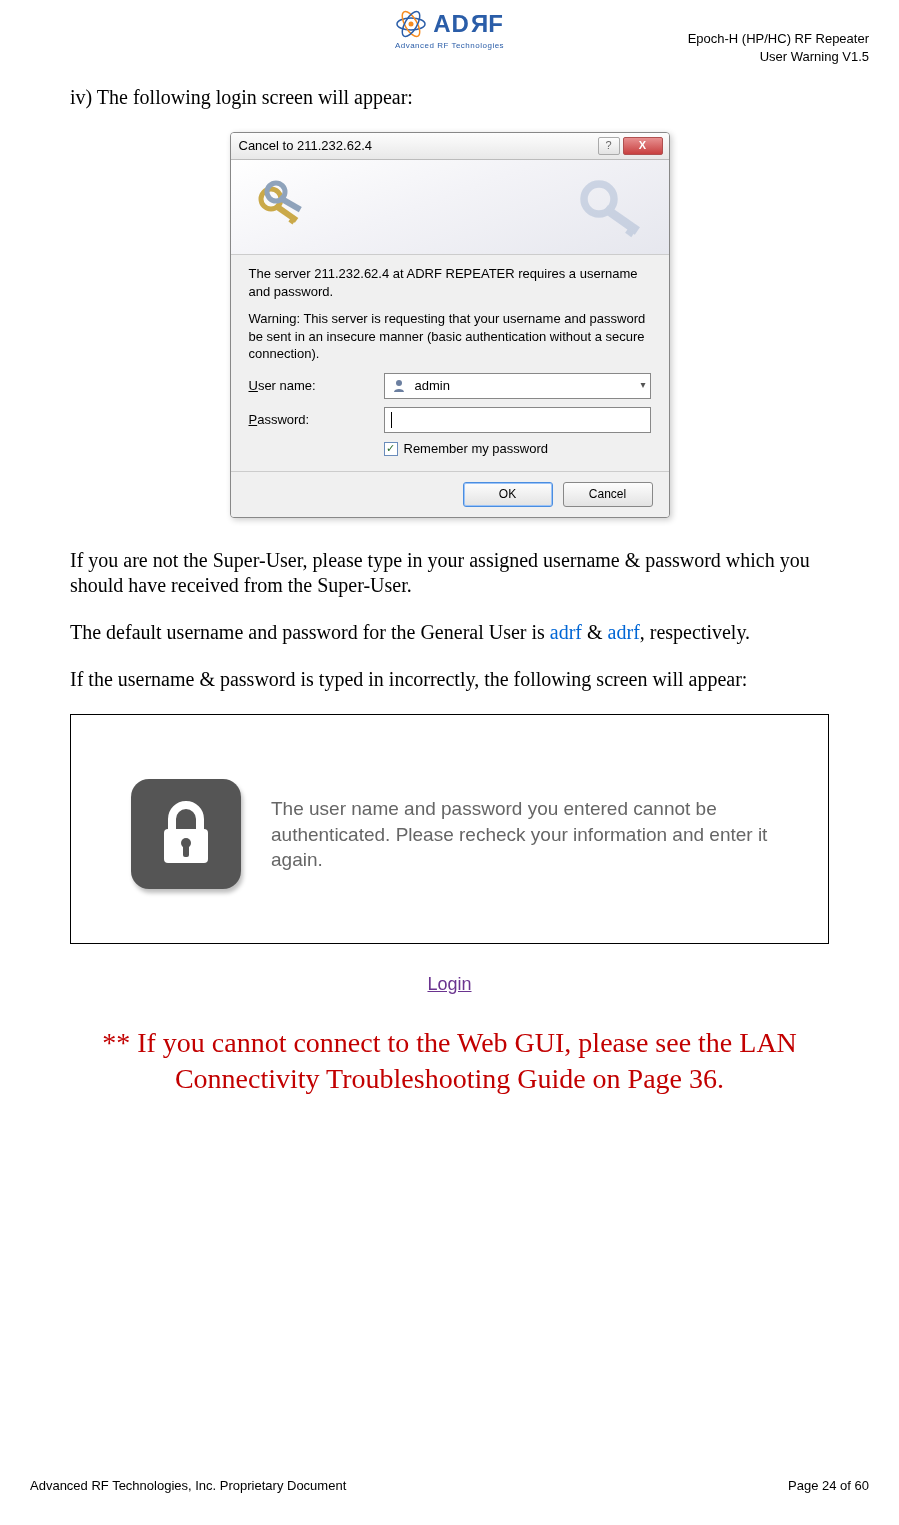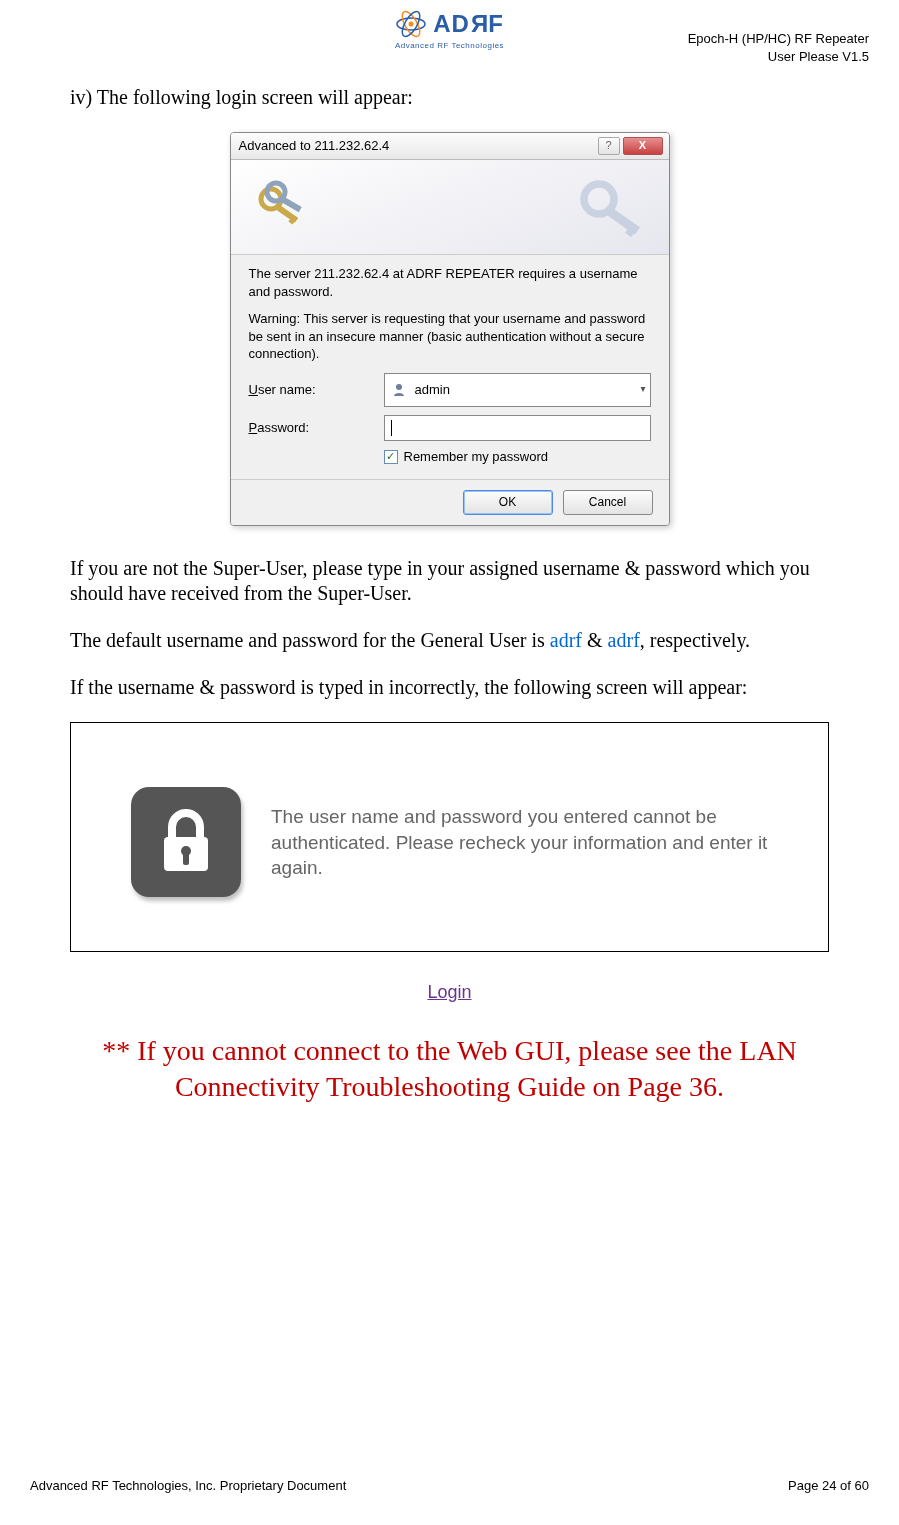--- a/index.html
+++ b/index.html
@@ -123,21 +123,21 @@
     opacity: 0.35;
   }
   .key-icon svg { display:block; }
   .dialog-body { padding: 10px 18px 14px 18px; }
   .msg { color: #000; margin-bottom: 10px; line-height: 1.35; }
   .form-row { display: flex; align-items: center; margin-bottom: 8px; }
   .form-label { width: 135px; }
   .form-label .accel { text-decoration: underline; }
   .combo {
     flex: 1;
-    height: 34px;
+    height: 26px;
     border: 1px solid #888;
     background: #fff;
     display: flex;
     align-items: center;
     padding: 0 6px;
     position: relative;
   }
   .combo .mini-icon { width:16px;height:16px; margin-right:8px; display:flex;align-items:center;justify-content:center; }
   .combo .drop { position:absolute; right:4px; color:#555; font-size:10px; }
   .pw-input {
@@ -238,30 +238,30 @@
       </span>
       <span class="logo-text">
         <span>AD</span><span class="r-rev">R</span><span>F</span>
       </span>
     </div>
     <div class="logo-sub">Advanced RF Technologies</div>
   </div>
 
   <div class="header-right">
     <div>Epoch-H (HP/HC) RF Repeater</div>
-    <div>User Please V1.5</div>
+    <div>User Warning V1.5</div>
   </div>
 
   <div class="body-text">
     <p>iv) The following login screen will appear:</p>
 
     <div class="dialog-container">
       <div class="dialog">
         <div class="titlebar">
-          <span class="titlebar-text">Advanced to 211.232.62.4</span>
+          <span class="titlebar-text">Cancel to 211.232.62.4</span>
           <div class="titlebar-btns">
             <div class="tb-btn">?</div>
             <div class="tb-close">X</div>
           </div>
         </div>
         <div class="banner">
           <span class="key-icon">
             <svg width="60" height="60" viewBox="0 0 60 60">
               <circle cx="20" cy="22" r="10" fill="none" stroke="#caa94a" stroke-width="5"></circle>
               <rect x="26" y="26" width="26" height="6" fill="#caa94a" transform="rotate(35 26 26)"></rect>

